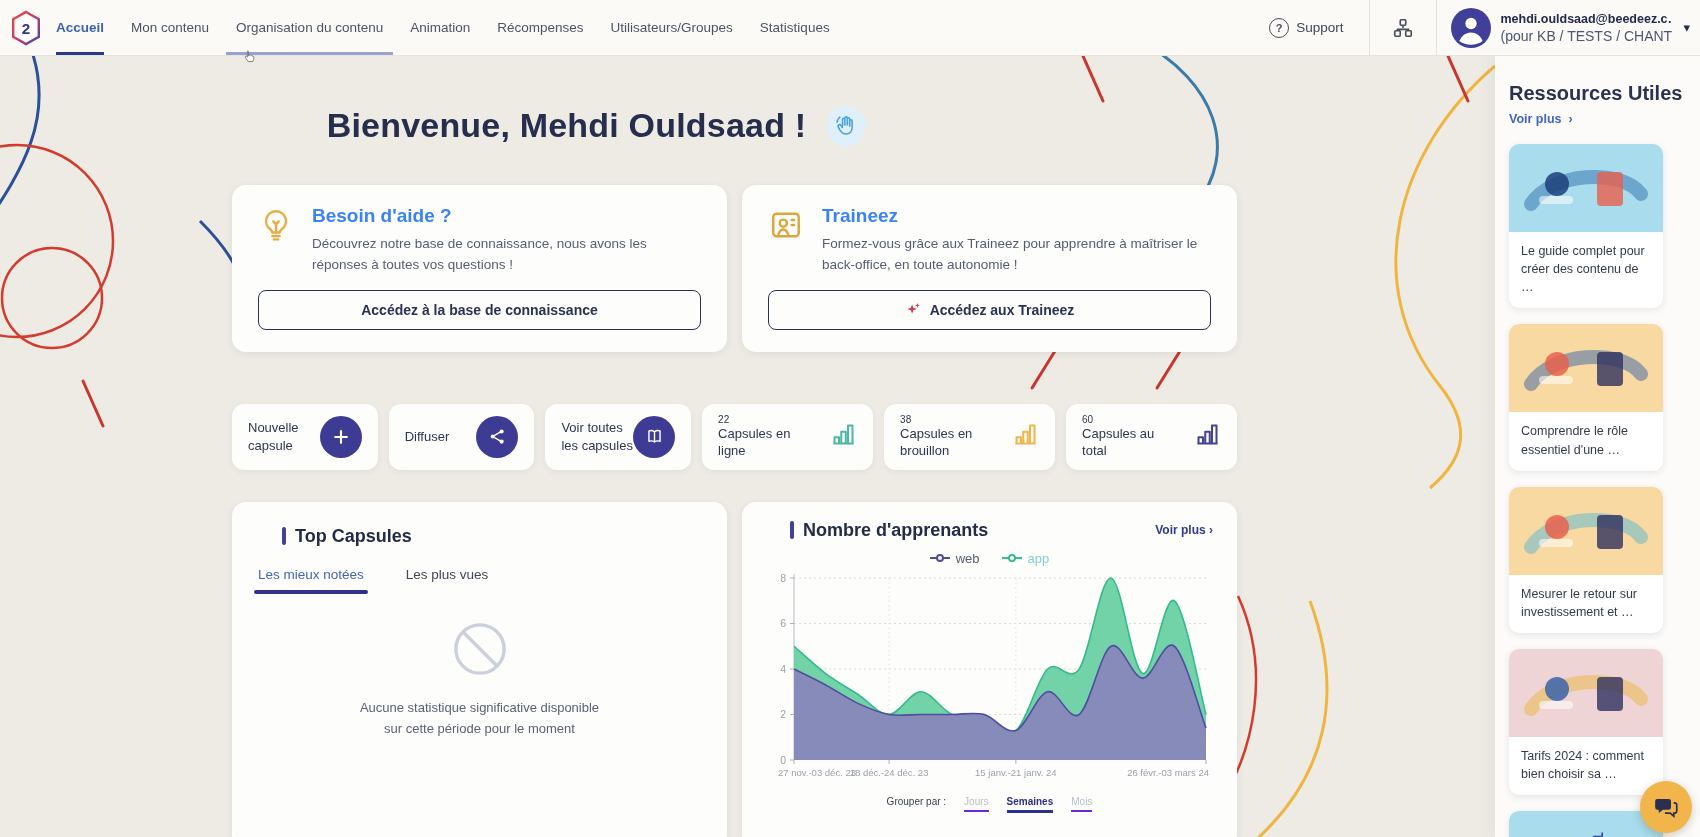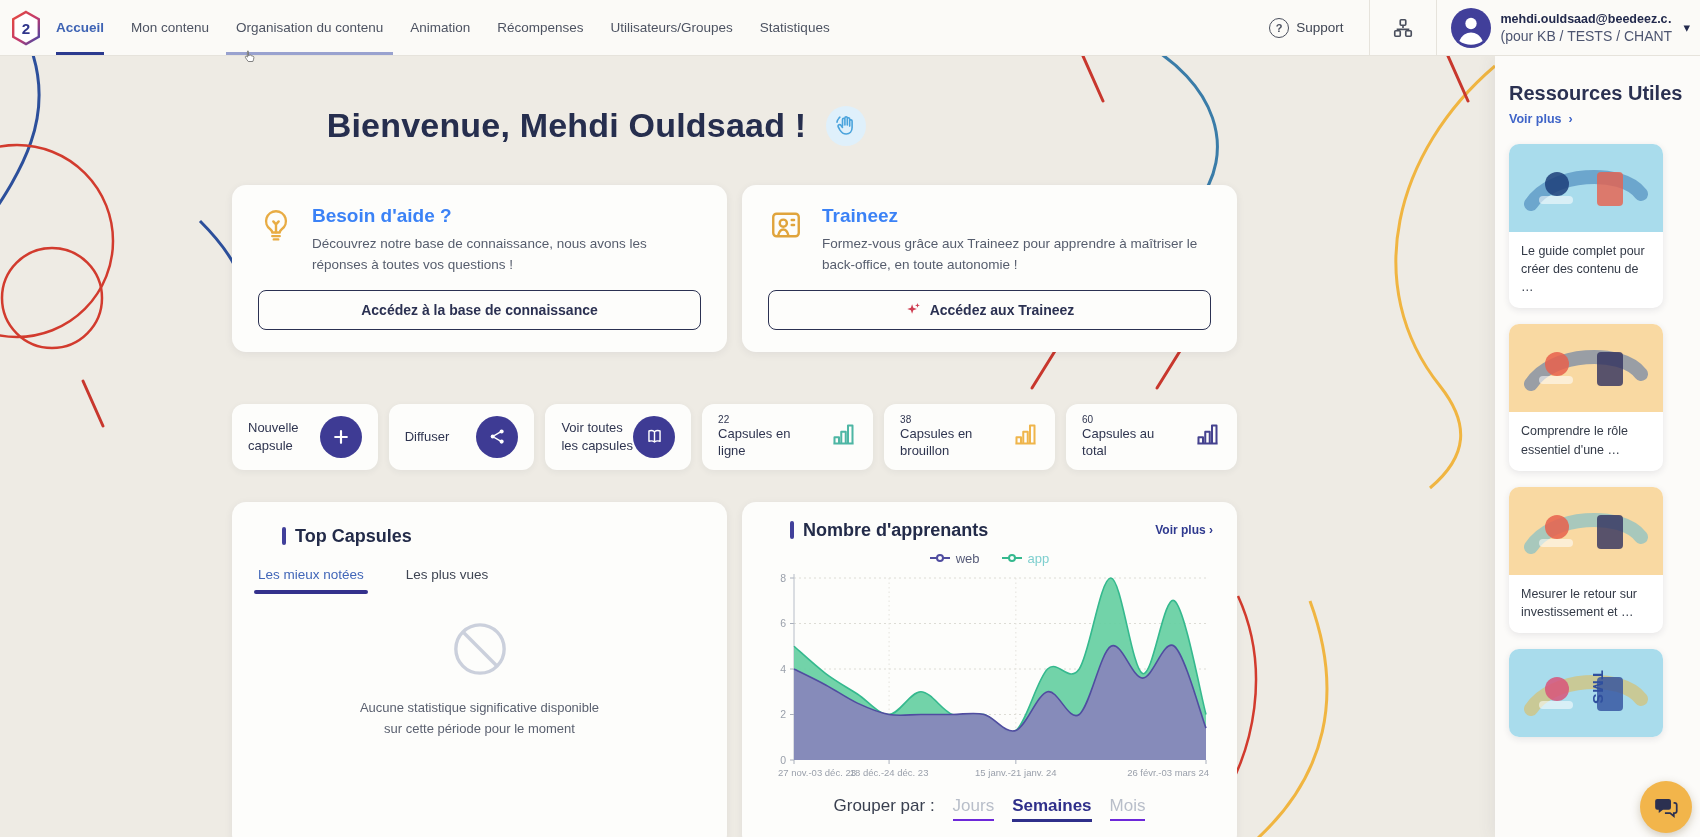--- a/index.html
+++ b/index.html
@@ -67,21 +67,21 @@
   .tab{position:relative;font-size:13.5px;color:#3f4553;cursor:pointer;padding-bottom:12px;}
   .tab.active{color:#4166b8;}
   .tab.active::after{content:"";position:absolute;left:-4px;right:-4px;bottom:0;height:3.5px;border-radius:3px;background:#34318c;}
   .empty{display:flex;flex-direction:column;align-items:center;margin-top:26px;}
   .empty-text{margin-top:20px;font-size:13px;color:#5b6170;line-height:1.6;text-align:center;}
 
   .chartpanel{padding:18px 24px 12px;}
   .legend{display:flex;justify-content:center;gap:22px;margin-top:10px;}
   .legend-item{display:flex;align-items:center;gap:6px;font-size:13px;cursor:pointer;}
   .chart-mount{margin-top:2px;}
-  .groupby{display:flex;justify-content:center;align-items:baseline;gap:18px;margin-top:2px;font-size:17px;}
+  .groupby{display:flex;justify-content:center;align-items:baseline;gap:18px;margin-top:2px;font-size:10px;}
   .gb-label{color:#3a4050;font-weight:500;}
   .gb-opt{color:#b8bec9;padding-bottom:3px;border-bottom:2px solid #6d28d9;cursor:pointer;}
   .gb-opt.active{color:#2f2f8a;font-weight:bold;border-bottom:3px solid #2f2f8a;}
 
   
   .sidebar{position:relative;z-index:2;width:205px;background:#fcfbf9;box-shadow:-5px 0 14px rgba(60,60,80,.06);padding:26px 0 0 14px;box-sizing:border-box;overflow:hidden;}
   .sb-title{font-size:20px;font-weight:bold;color:#2b3152;}
   .sb-voirplus{margin-top:7px;font-size:12.5px;font-weight:bold;color:#3f64c8;cursor:pointer;}
   .res-card{width:154px;margin-top:16px;background:#fff;border-radius:10px;box-shadow:0 2px 7px rgba(40,44,70,.1);overflow:hidden;cursor:pointer;}
   .res-card:first-of-type{margin-top:18px;}
@@ -433,20 +433,31 @@
               <svg viewBox="0 0 154 88" preserveAspectRatio="none">
                 <path d="M22 60 C 42 28, 112 24, 132 50" stroke="#58b7d6" stroke-width="14" fill="none" opacity=".5" stroke-linecap="round"></path>
                 <circle cx="48" cy="40" r="12" fill="#e8604c" opacity=".85"></circle>
                 <rect x="88" y="28" width="26" height="34" rx="4" fill="#2f2f5e" opacity=".8"></rect>
                 <rect x="30" y="52" width="34" height="8" rx="4" fill="#ffffff" opacity=".55"></rect>
               </svg>
             </div>
             <div class="res-cap">Mesurer le retour sur investissement et …</div>
           </div>
           <div class="res-card">
+            <div class="res-img" style="background: rgb(239, 212, 214);">
+              <svg viewBox="0 0 154 88" preserveAspectRatio="none">
+                <path d="M22 60 C 42 28, 112 24, 132 50" stroke="#e9b63f" stroke-width="14" fill="none" opacity=".5" stroke-linecap="round"></path>
+                <circle cx="48" cy="40" r="12" fill="#3a63a8" opacity=".85"></circle>
+                <rect x="88" y="28" width="26" height="34" rx="4" fill="#2f2f5e" opacity=".8"></rect>
+                <rect x="30" y="52" width="34" height="8" rx="4" fill="#ffffff" opacity=".55"></rect>
+              </svg>
+            </div>
+            <div class="res-cap">Tarifs 2024 : comment bien choisir sa …</div>
+          </div>
+          <div class="res-card">
             <div class="res-img" style="background: rgb(169, 220, 236);">
               <svg viewBox="0 0 154 88" preserveAspectRatio="none">
                 <path d="M22 60 C 42 28, 112 24, 132 50" stroke="#e9b63f" stroke-width="14" fill="none" opacity=".5" stroke-linecap="round"></path>
                 <circle cx="48" cy="40" r="12" fill="#d8537a" opacity=".85"></circle>
                 <rect x="88" y="28" width="26" height="34" rx="4" fill="#2f4f9e" opacity=".8"></rect>
                 <rect x="30" y="52" width="34" height="8" rx="4" fill="#ffffff" opacity=".55"></rect>
               </svg>
               <span class="ill-label l1">TMS</span>
             </div>
           </div>

